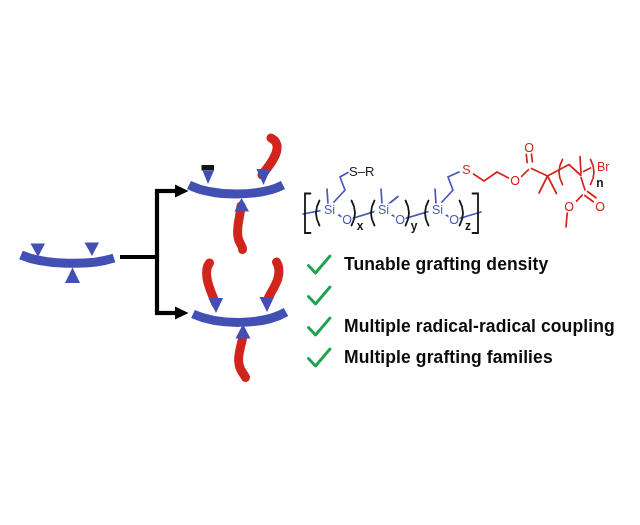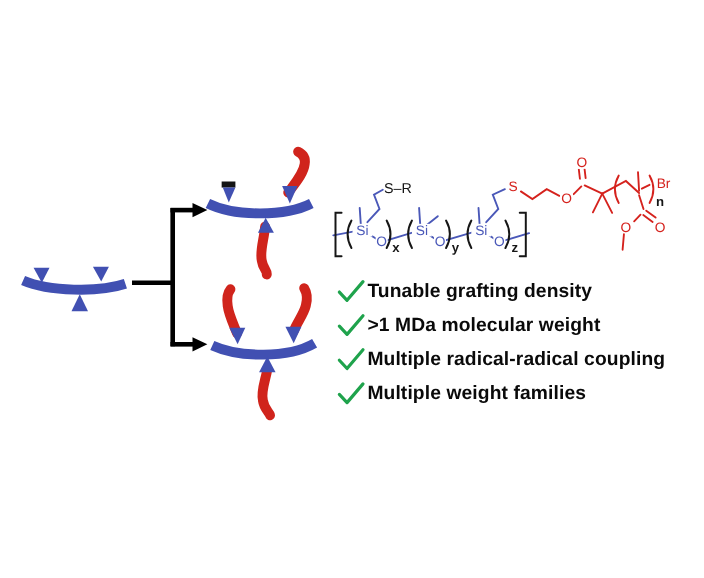--- a/index.html
+++ b/index.html
@@ -23,21 +23,21 @@
   .cone{fill:#4150b2;stroke:none;}
   .graft{stroke:#d0241c;stroke-width:9;fill:none;stroke-linecap:round;}
   .cap{fill:#141414;stroke:none;}
   .arrow{stroke:#000;stroke-width:4.2;fill:none;stroke-linecap:butt;}
   .arrowhead{fill:#000;stroke:none;}
   
   .checklist{position:absolute;left:306px;top:249px;}
   .check-item{display:flex;align-items:center;height:31px;}
   .check-icon{width:26px;height:22px;flex:0 0 26px;}
   .check-icon path{stroke:#1fa34c;stroke-width:2.9;fill:none;stroke-linecap:round;stroke-linejoin:round;}
-  .check-label{margin-left:2px;font-size:17.5px;font-weight:700;color:#0a0a0a;white-space:nowrap;letter-spacing:0.1px;}
+  .check-label{margin-left:12px;font-size:17.5px;font-weight:700;color:#0a0a0a;white-space:nowrap;letter-spacing:0.1px;}
 </style>
 </head>
 <body>
 
 <div class="stage">
 
   <svg class="diagram-svg" width="640" height="525" viewBox="0 0 640 525">
 
     <g>
       <path class="rod" d="M21,255 C44,265 90,266 114,258"></path>
@@ -162,29 +162,28 @@
     <div class="check-item">
       <svg class="check-icon" viewBox="0 0 26 22">
         <path d="M2.5,11.5 L9.5,19 L24,2"></path>
       </svg>
       <span class="check-label">Tunable grafting density</span>
     </div>
     <div class="check-item">
       <svg class="check-icon" viewBox="0 0 26 22">
         <path d="M2.5,11.5 L9.5,19 L24,2"></path>
       </svg>
-      <span class="check-label">&gt;1 MDa molecular weight</span>
     </div>
     <div class="check-item">
       <svg class="check-icon" viewBox="0 0 26 22">
         <path d="M2.5,11.5 L9.5,19 L24,2"></path>
       </svg>
       <span class="check-label">Multiple radical-radical coupling</span>
     </div>
     <div class="check-item">
       <svg class="check-icon" viewBox="0 0 26 22">
         <path d="M2.5,11.5 L9.5,19 L24,2"></path>
       </svg>
-      <span class="check-label">Multiple weight families</span>
+      <span class="check-label">Multiple grafting families</span>
     </div>
   </div>
 
 </div>
 
 </body></html>

